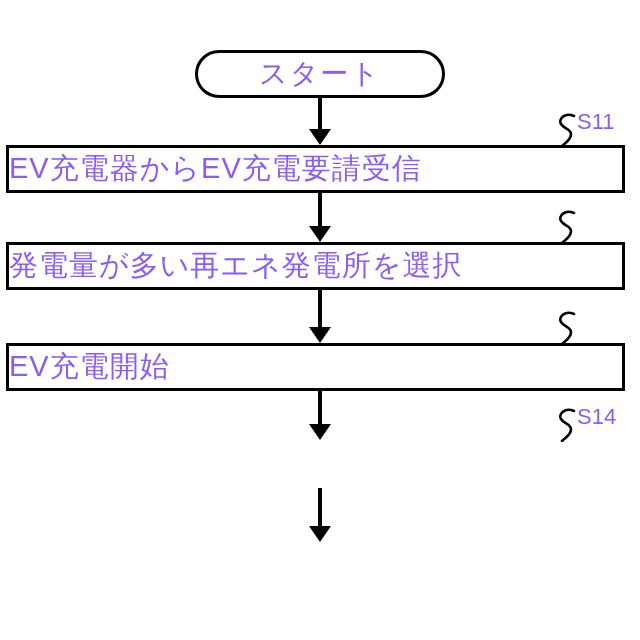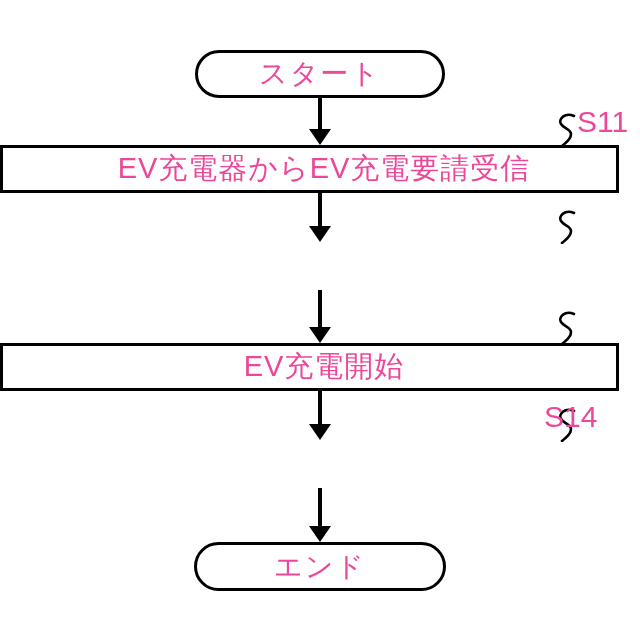--- a/index.html
+++ b/index.html
@@ -7,52 +7,51 @@
     padding: 0;
     background: #ffffff;
     font-family: "Liberation Sans", "DejaVu Sans", sans-serif;
   }
   .canvas {
     position: relative;
     width: 640px;
     height: 640px;
     background: #ffffff;
     overflow: hidden;
-    color: #ec4899;
+    color: #8b5cf6;
   }
   .stadium {
     position: absolute;
     box-sizing: border-box;
     border: 3px solid #000;
     border-radius: 26px;
     background: #fff;
     display: flex;
     align-items: center;
     justify-content: center;
     font-size: 28px;
     letter-spacing: 2px;
     white-space: nowrap;
   }
   .stadium.start { left: 195px; top: 50px;  width: 250px; height: 48px; }
   .stadium.end   { left: 194px; top: 542px; width: 252px; height: 49px; }
   .process-box {
     position: absolute;
-    left: 0;
+    left: 6px;
     width: 619px;
     height: 48px;
     box-sizing: border-box;
     border: 3px solid #000;
     background: #fff;
     display: flex;
     align-items: center;
-    justify-content: center;
+    justify-content: flex-start;
     font-size: 29px;
     letter-spacing: 1px;
     white-space: nowrap;
-    padding-left: 29px;
   }
   .box-s11 { top: 145px; }
   .box-s12 { top: 242px; }
   .box-s13 { top: 343px; }
   .box-s14 { top: 440px; }
   .arrow-shaft {
     position: absolute;
     left: 318px;
     width: 4px;
     background: #000;
@@ -71,28 +70,28 @@
   .shaft-2 { top: 193px; height: 37px; }
   .head-2  { top: 226px; }
   .shaft-3 { top: 290px; height: 41px; }
   .head-3  { top: 327px; }
   .shaft-4 { top: 391px; height: 37px; }
   .head-4  { top: 424px; }
   .shaft-5 { top: 488px; height: 42px; }
   .head-5  { top: 526px; }
   .step-ref {
     position: absolute;
-    font-size: 30px;
+    font-size: 22px;
     line-height: 34px;
     white-space: nowrap;
   }
   .ref-s11 { left: 577px; top: 105px; }
   .ref-s12 { left: 577px; top: 202px; }
   .ref-s13 { left: 577px; top: 303px; }
-  .ref-s14 { left: 544px; top: 400px; }
+  .ref-s14 { left: 577px; top: 400px; }
   .squiggle {
     position: absolute;
     width: 20px;
     height: 34px;
   }
   .sq-s11 { left: 556px; top: 113px; }
   .sq-s12 { left: 556px; top: 210px; }
   .sq-s13 { left: 556px; top: 311px; }
   .sq-s14 { left: 556px; top: 408px; }
 </style>
@@ -112,20 +111,23 @@
     <span>EV充電器からEV充電要請受信</span>
   </div>
   <svg class="squiggle sq-s11" viewBox="0 0 20 34">
     <path d="M 18 3 C 9 -1 2 6 5 11 C 8 16 15 16 15 21 C 15 27 10 29 6 33" fill="none" stroke="#000" stroke-width="2.6" stroke-linecap="round"></path>
   </svg>
   <div class="step-ref ref-s11">S11</div>
 
   <div class="arrow-shaft shaft-2"></div>
   <div class="arrow-head head-2"></div>
 
+  <div class="process-box box-s12">
+    <span>発電量が多い再エネ発電所を選択</span>
+  </div>
   <svg class="squiggle sq-s12" viewBox="0 0 20 34">
     <path d="M 18 3 C 9 -1 2 6 5 11 C 8 16 15 16 15 21 C 15 27 10 29 6 33" fill="none" stroke="#000" stroke-width="2.6" stroke-linecap="round"></path>
   </svg>
 
   <div class="arrow-shaft shaft-3"></div>
   <div class="arrow-head head-3"></div>
 
   <div class="process-box box-s13">
     <span>EV充電開始</span>
   </div>
@@ -137,17 +139,14 @@
   <div class="arrow-head head-4"></div>
 
   <svg class="squiggle sq-s14" viewBox="0 0 20 34">
     <path d="M 18 3 C 9 -1 2 6 5 11 C 8 16 15 16 15 21 C 15 27 10 29 6 33" fill="none" stroke="#000" stroke-width="2.6" stroke-linecap="round"></path>
   </svg>
   <div class="step-ref ref-s14">S14</div>
 
   <div class="arrow-shaft shaft-5"></div>
   <div class="arrow-head head-5"></div>
 
-  <div class="stadium end">
-    <span>エンド</span>
-  </div>
 
 </div>
 
 </body></html>

